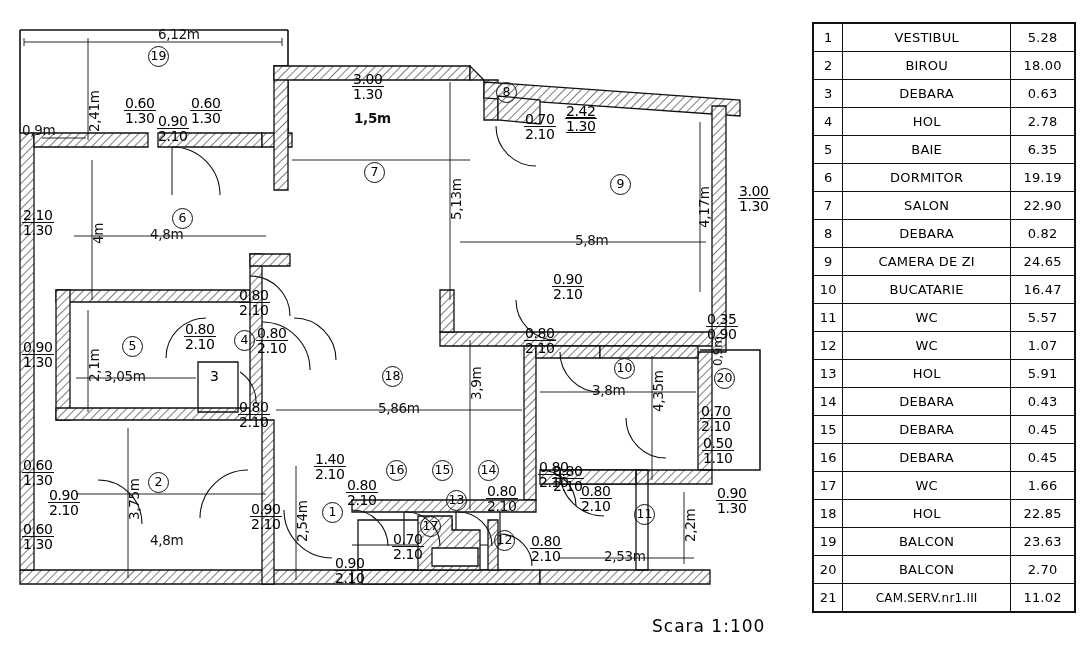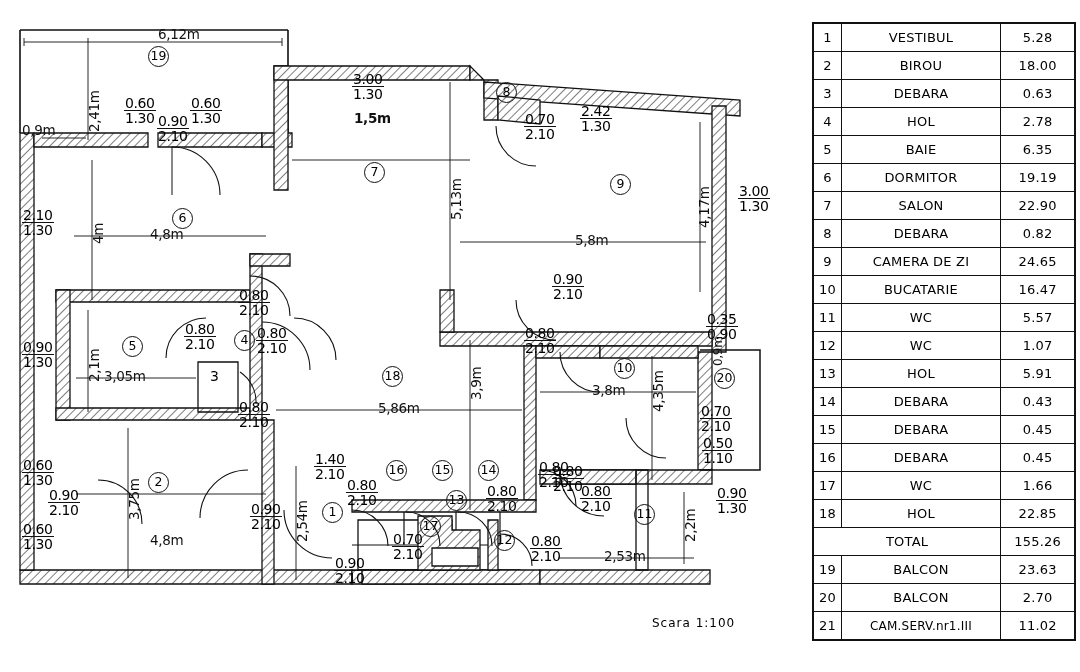--- a/index.html
+++ b/index.html
@@ -16,21 +16,21 @@
   .frac{position:absolute;font-size:14px;text-align:center;line-height:1.0;letter-spacing:-0.4px;}
   .frac .t{display:block;border-bottom:1.3px solid #111;padding:0 1px;}
   .frac .b{display:block;padding:0 1px;}
   .vert{transform-origin:0 0;}
 
   
   .rnum{position:absolute;width:19px;height:19px;border:1.4px solid #111;border-radius:50%;
         font-size:12.5px;line-height:17px;text-align:center;font-family:"DejaVu Sans",sans-serif;}
   .rnum.plain{border:none;width:auto;height:auto;line-height:normal;font-size:14px;}
 
-  .scale{position:absolute;font-size:12px;letter-spacing:1px;}
+  .scale{position:absolute;font-size:17px;letter-spacing:1px;}
 
   
   #table{position:absolute;left:812px;top:22px;width:262px;border:1.6px solid #111;
          border-collapse:collapse;background:#fff;}
   #table table{border-collapse:collapse;width:100%;}
   #table td{border:1px solid #111;font-size:13px;text-align:center;
             font-family:"DejaVu Sans",sans-serif;padding:1px 0;letter-spacing:0.2px;}
   .c-nr{width:34px;}
   .c-dest{width:150px;}
   .c-supr{width:76px;}
@@ -235,21 +235,21 @@
         <span class="b">2.10</span>
       </div>
     <div class="frac" style="left:352px;top:72px;">
         <span class="t">3.00</span>
         <span class="b">1.30</span>
       </div>
     <div class="frac" style="left:524px;top:112px;">
         <span class="t">0.70</span>
         <span class="b">2.10</span>
       </div>
-    <div class="frac" style="left:580px;top:104px;">
+    <div class="frac" style="left:565px;top:104px;text-decoration:underline;">
         <span class="t">2.42</span>
         <span class="b">1.30</span>
       </div>
     <div class="frac" style="left:738px;top:184px;">
         <span class="t">3.00</span>
         <span class="b">1.30</span>
       </div>
     <div class="frac" style="left:22px;top:208px;">
         <span class="t">2.10</span>
         <span class="b">1.30</span>
@@ -442,24 +442,20 @@
             <td>17</td>
             <td>WC</td>
             <td>1.66</td>
           </tr>
         <tr class="row">
             <td>18</td>
             <td>HOL</td>
             <td>22.85</td>
           </tr>
 
-        <tr class="total">
-          <td colspan="2">TOTAL</td>
-          <td>155.26</td>
-        </tr>
 
         <tr class="row">
             <td>19</td>
             <td>BALCON</td>
             <td>23.63</td>
           </tr>
         <tr class="row">
             <td>20</td>
             <td>BALCON</td>
             <td>2.70</td>

